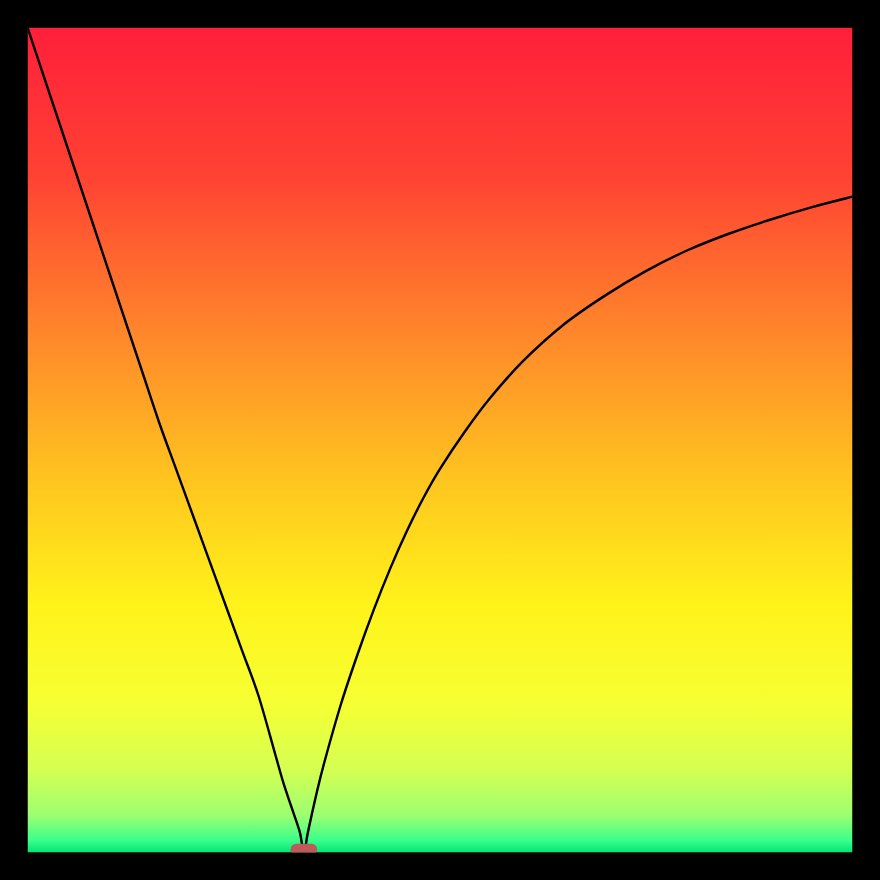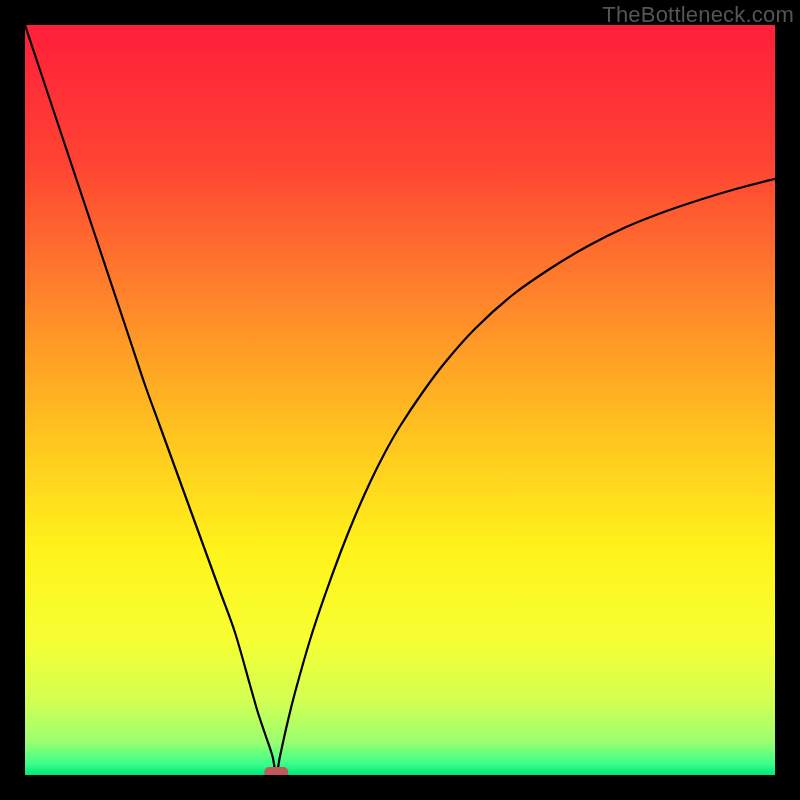--- a/index.html
+++ b/index.html
@@ -34,21 +34,20 @@
     font-weight: 400;
     font-family: Arial, sans-serif;
     letter-spacing: 0.2px;
   }
   svg { display: block; }
 </style>
 </head>
 <body>
 
 <div class="frame">
-  <div class="watermark">TheBottleneck.com</div>
   <div class="plot">
     <svg id="chart-svg" width="750" height="750" viewBox="0 0 750 750" preserveAspectRatio="none">
       <defs>
         <linearGradient id="bg-grad" x1="0" y1="0" x2="0" y2="1">
             <stop offset="0.00%" stop-color="#ff1f3a"></stop>
             <stop offset="18.00%" stop-color="#ff4233"></stop>
             <stop offset="38.00%" stop-color="#ff8a2a"></stop>
             <stop offset="55.00%" stop-color="#ffc51f"></stop>
             <stop offset="70.00%" stop-color="#fff31a"></stop>
             <stop offset="82.00%" stop-color="#f6ff33"></stop>

